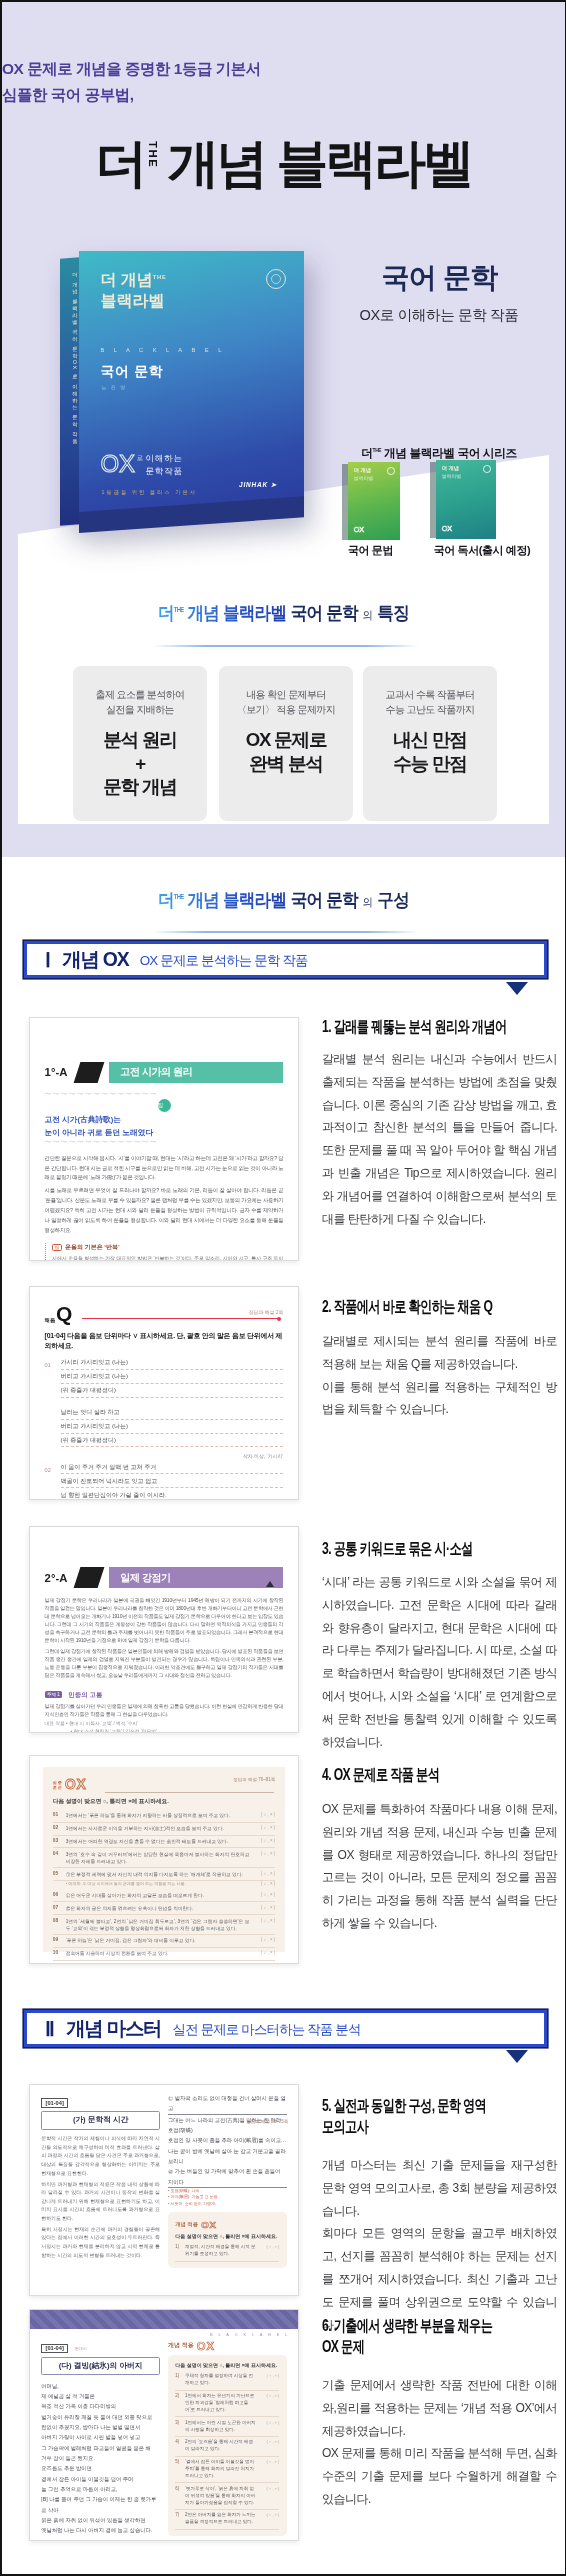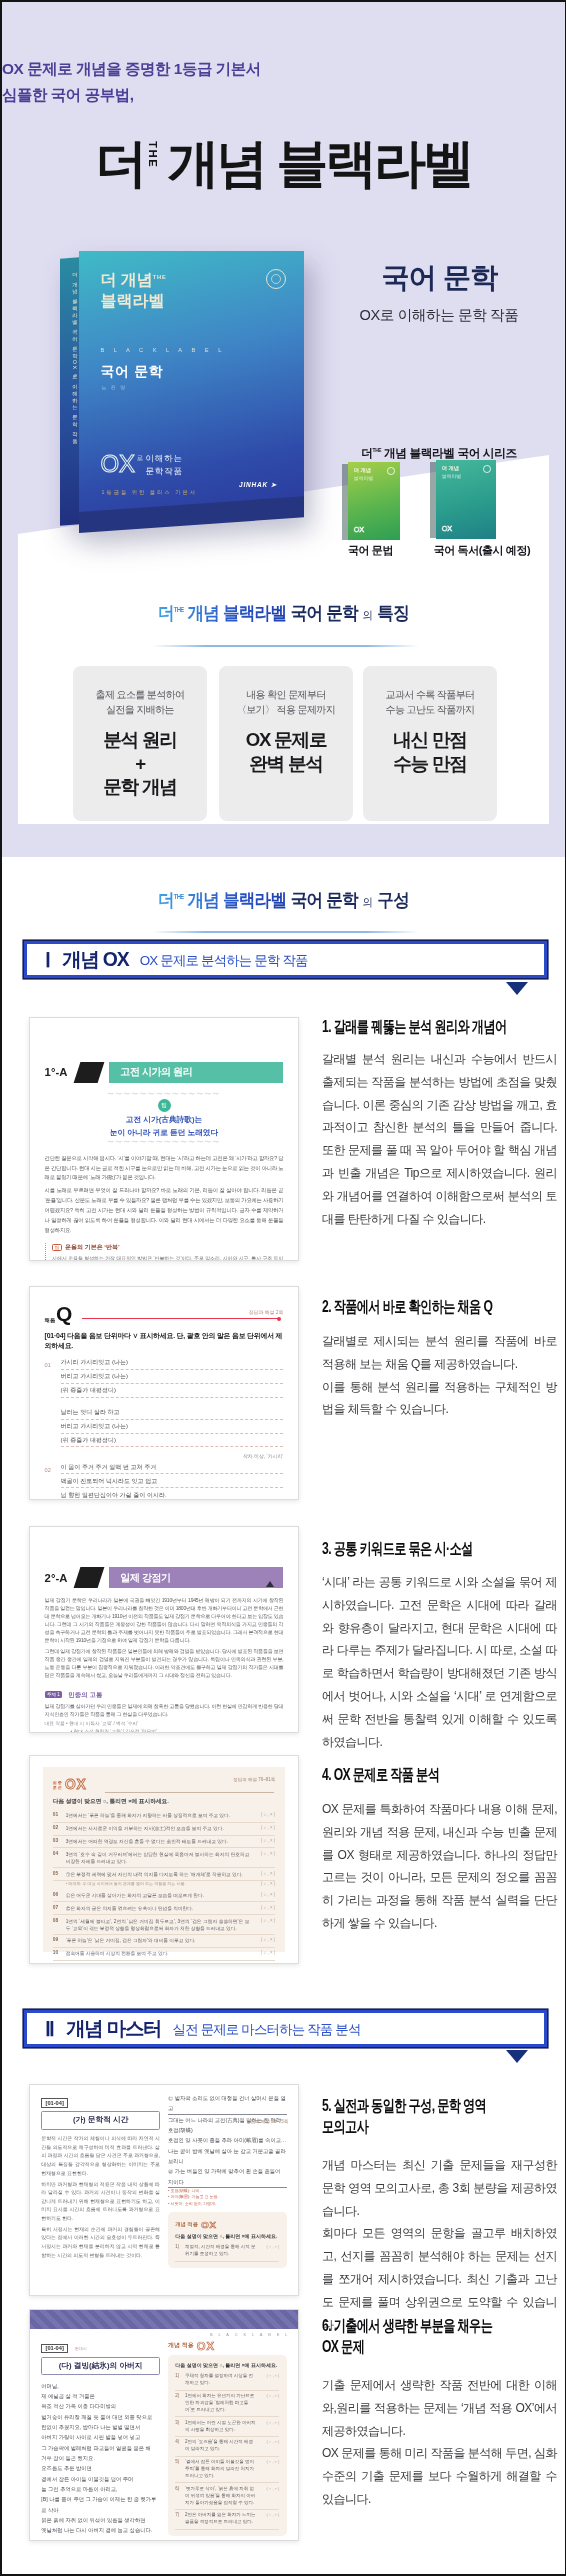--- a/index.html
+++ b/index.html
@@ -96,21 +96,21 @@
   .pad{padding:13px 14.6px;}
   .unit-head{display:flex;align-items:center;height:24px;margin-bottom:6.5px;margin-top:29px;}
   .unit-label{font-size:11.3px;font-weight:800;color:#222;letter-spacing:0;}
   .unit-slash{width:24px;height:21px;background:#1d1d1d;transform:skewX(-18deg);margin:0 8px 0 9.7px;}
   .unit-banner{flex:1;height:21px;display:flex;align-items:center;padding-left:11.3px;color:#fff;font-size:10px;font-weight:800;letter-spacing:-0.4px;position:relative;}
   .unit-banner.tealb{background:#55c0a5;}
   .unit-banner.purpb{background:#9d82ba;}
   .lamp{position:absolute;right:8px;top:3.2px;width:11.3px;height:13px;}
   .lamp .shade{width:0;height:0;border-left:4px solid transparent;border-right:4px solid transparent;border-bottom:6.5px solid #2e2e3e;margin-left:1.6px;}
   .lamp .stem{width:1.6px;height:4.9px;background:#2e2e3e;margin-left:4.9px;}
-  .tipq{ text-align:center;margin:3.2px 0 8px 0;}
+  .tipq{ margin:3.2px 0 8px 0;}
   .wave{color:#c9c9c9;font-size:6.5px;letter-spacing:1.6px;line-height:1;}
   .tip-dot{width:13px;height:13px;border-radius:50%;background:#3bb897;color:#fff;font-size:5.7px;line-height:13px;margin:1.6px auto;}
   .tipq .q{color:#3556b8;font-size:7.7px;font-weight:800;line-height:1.7;}
   .tiny-p{color:#56565c;font-size:5.3px;line-height:1.85;text-align:justify;letter-spacing:-0.2px;}
   .tiny-p + .tiny-p{margin-top:3.2px;}
   .tipbox{margin-top:8px;border-left:0.8px dotted #d98873;padding-left:6.5px;}
   .tipbox .tb-head{display:flex;align-items:center;gap:3.2px;}
   .tipbox .tb-tag{background:#fff;border:0.8px solid #cf5b3c;color:#cf5b3c;font-size:4.5px;padding:0 1.6px;border-radius:1.6px;}
   .tipbox .tb-title{color:#8c3f2a;font-size:6px;font-weight:800;}
   .tipbox .tb-body{margin-top:2.4px;color:#6e6e74;font-size:4.9px;line-height:1.8;text-align:justify;}

